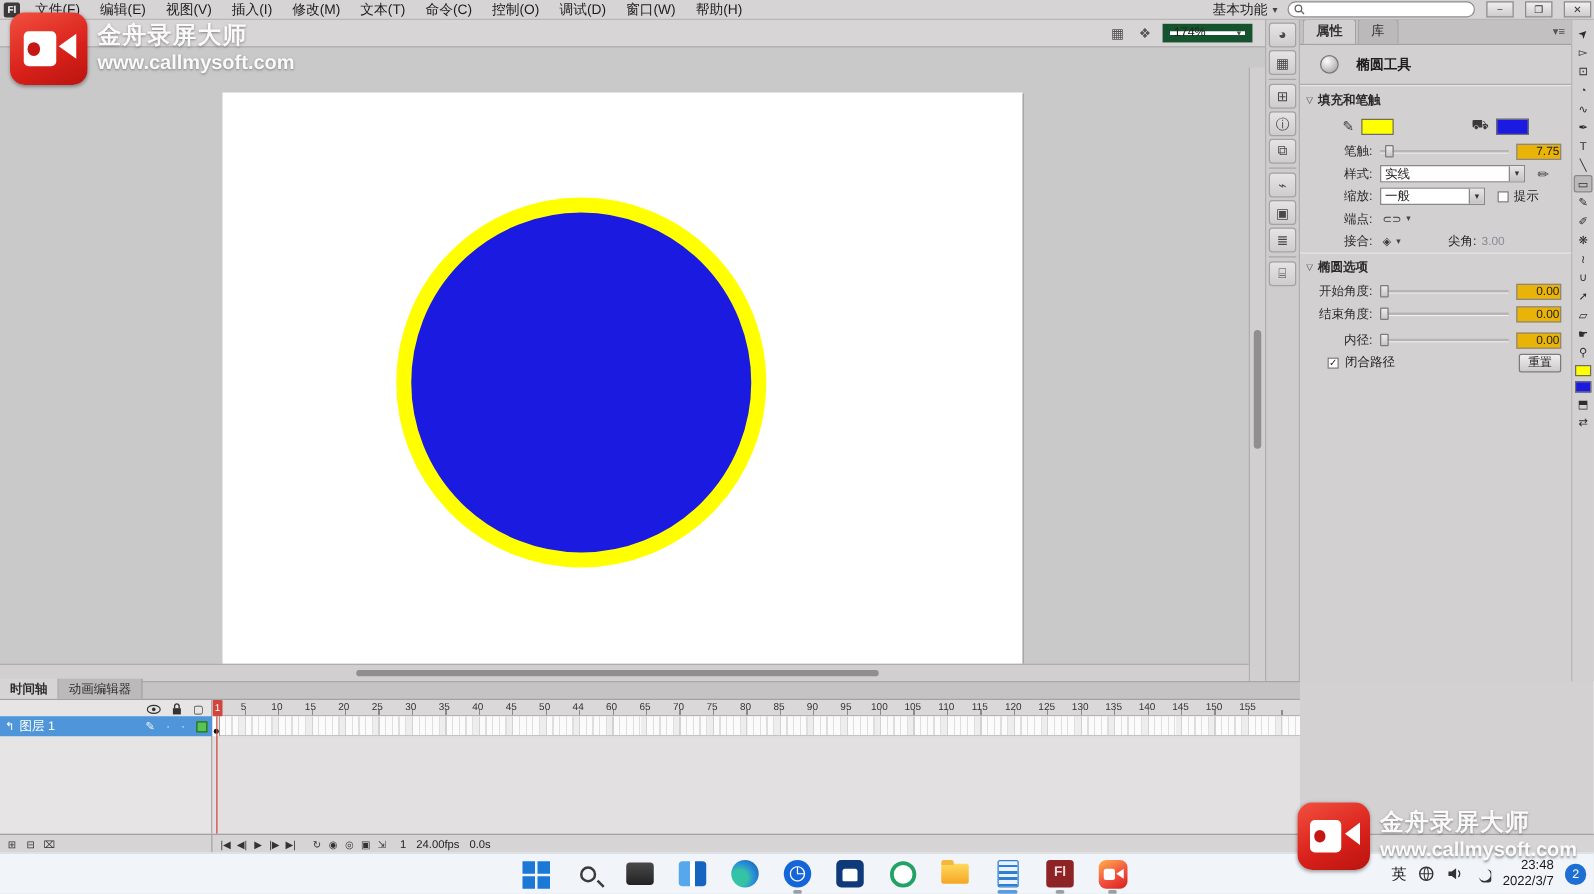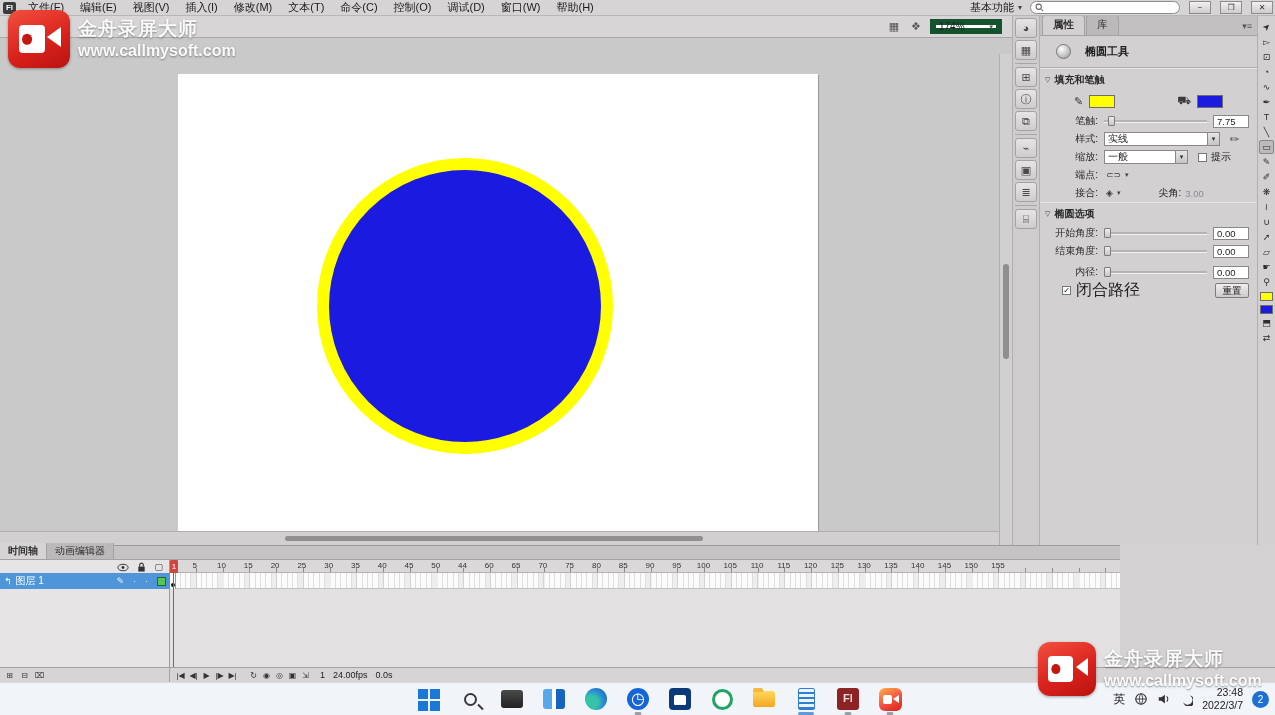--- a/index.html
+++ b/index.html
@@ -83,22 +83,22 @@
                border:1px solid #777; }
   #tool-name { font-size:11px; font-weight:bold; color:#1d1d1d; }
   .section-hdr { display:flex; align-items:center; gap:4px; padding:4px 0 3px 5px; font-size:10px; font-weight:bold;
                  color:#2a2a2a; border-top:1px solid #e6e4e5; }
   .tri { font-size:7px; color:#444; }
   .prow { position:relative; height:18px; display:flex; align-items:center; }
   .plabel { width:58px; text-align:right; font-size:10px; color:#2b2b2b; flex:0 0 auto; }
   .slider { position:relative; height:3px; background:#b7b4b5; border-bottom:1px solid #f2f0f1; flex:1; margin:0 6px; }
   .slider-thumb { position:absolute; top:-4px; width:7px; height:10px; background:linear-gradient(#efedee,#c9c6c7);
                   border:1px solid #7e7b7c; border-radius:1px; }
-  .numbox { width:36px; height:13px; background:#ffffff; border:1px solid #8a8788; font-size:9.5px;
-            display:flex; align-items:center; padding-left:3px; color:#222; flex:0 0 auto; margin-right:8px; }
+  .numbox { width:36px; height:13px; background:#eab308; border:1px solid #8a8788; font-size:9.5px;
+            display:flex; align-items:center; padding-left:15px; color:#222; flex:0 0 auto; margin-right:8px; }
   .selbox { height:14px; background:#fff; border:1px solid #8a8788; font-size:10px; display:flex;
             align-items:center; justify-content:space-between; padding-left:3px; }
   .sel-caret { width:12px; height:100%; background:linear-gradient(#e8e6e7,#c6c3c4); border-left:1px solid #8a8788;
                font-size:7px; color:#333; display:flex; align-items:center; justify-content:center; }
   .swatch { border:1px solid #6f6c6d; }
   .mini-icon { font-size:11px; color:#3a3a3a; }
   .chk { width:9px; height:9px; background:#fff; border:1px solid #777; font-size:8px; line-height:8px;
          text-align:center; color:#222; }
   #reset-btn { width:34px; height:15px; background:linear-gradient(#f0eeef,#cdcacb); border:1px solid #7e7b7c;
                border-radius:2px; font-size:9.5px; text-align:center; line-height:14px; color:#222; }
@@ -106,21 +106,21 @@
 
   
   #tools-panel { position:absolute; left:1258px; top:16px; width:17px; height:529px; background:#d3d0d1;
                  display:flex; flex-direction:column; align-items:center; padding-top:4px; }
   .tool-btn { width:15px; height:14px; font-size:9px; color:#2e2e2e; display:flex; align-items:center;
               justify-content:center; border-radius:2px; margin-bottom:1px; }
   .tool-btn.selected { background:#bdbabb; border:1px solid #8a8788; }
   .tool-swatch { width:13px; height:9px; margin:2px 0; }
 
   
-  #timeline { position:absolute; left:0; top:545px; width:1120px; height:137px; background:#d3d0d1;
+  #timeline { position:absolute; left:0; top:545px; width:1040px; height:137px; background:#d3d0d1;
               border-top:1px solid #9d9a9b; }
   #tl-tabs { height:14px; display:flex; align-items:flex-end; background:#c6c3c4; border-bottom:1px solid #a5a2a3; }
   .tl-tab { font-size:10px; padding:1px 8px 1px; color:#2e2e2e; border-right:1px solid #a5a2a3; background:#bcb9ba; }
   .tl-tab.active { background:#d7d4d5; font-weight:bold; }
   #tl-body { position:relative; height:107px; }
   #tl-left { position:absolute; left:0; top:0; width:170px; height:107px; background:#e6e4e5; border-right:1px solid #9d9a9b; }
   #tl-hdr-icons { position:absolute; right:6px; top:1px; display:flex; gap:8px; align-items:center; height:12px; }
   #layer-row-left { position:absolute; left:0; top:13px; width:170px; height:16px; background:#4e96d9;
                     display:flex; align-items:center; color:#fff; font-size:10px; gap:4px; padding:0 4px; }
   #layer-glyph { font-size:9px; }
@@ -348,21 +348,21 @@
     </div>
     <div class="prow" style="margin-top:3px;">
       <span class="plabel">内径:</span>
       <span class="slider">
           <span class="slider-thumb" style="left:0;"></span>
         </span>
       <span class="numbox">0.00</span>
     </div>
     <div class="prow">
       <span class="chk" style="margin-left:22px;">✓</span>
-      <span style="margin-left:5px;font-size:16px;">闭合路径</span>
+      <span style="margin-left:5px;font-size:10px;">闭合路径</span>
       <span id="reset-btn" style="margin-left:auto;margin-right:8px;">重置</span>
     </div>
   </div>
 
   <div id="tools-panel">
       <div class="tool-btn" style="transform: rotate(-45deg);">➤</div>
       <div class="tool-btn">▻</div>
       <div class="tool-btn">⊡</div>
       <div class="tool-btn">◔</div>
       <div class="tool-btn">∿</div>

